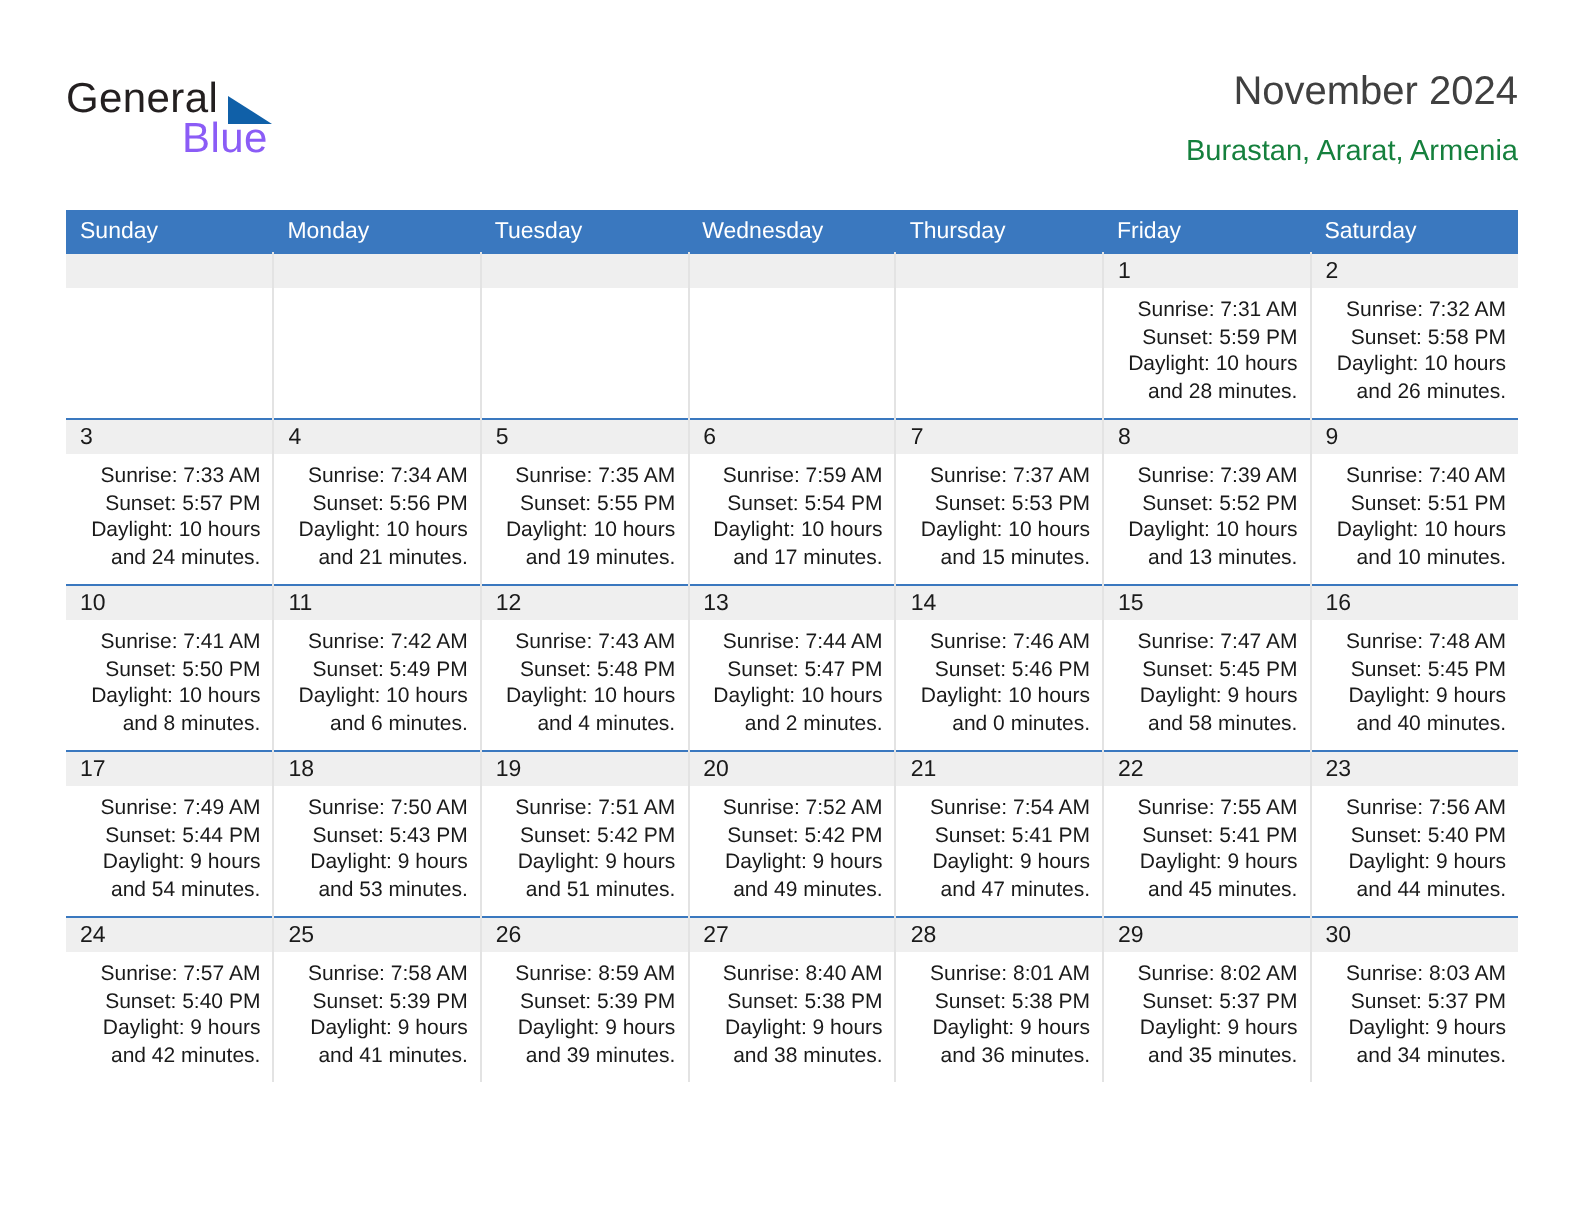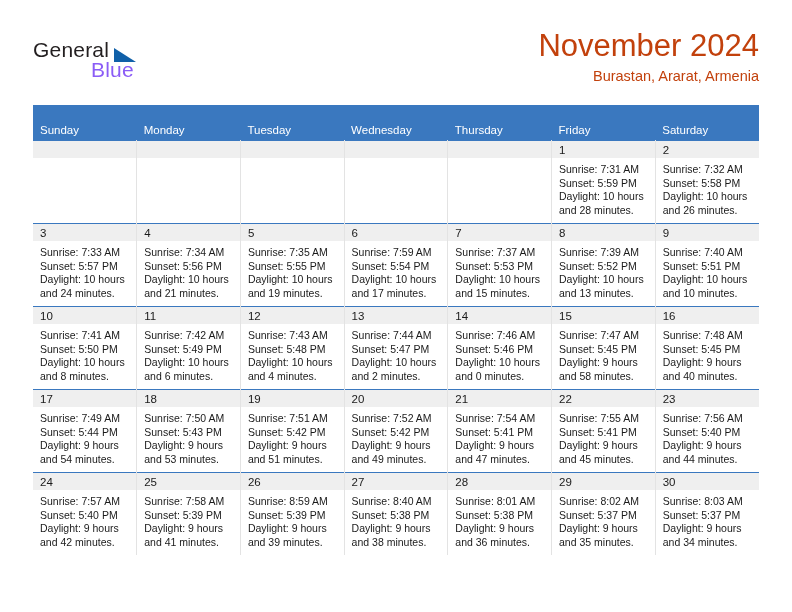--- a/index.html
+++ b/index.html
@@ -61,28 +61,28 @@
     width: 22px;
     height: 15px;
   }
   .title-block {
     position: absolute;
     right: 0;
     top: 0;
     text-align: right;
   }
   .cal-title {
-    font-size: 31px;
-    color: #c2410c;
+    font-size: 20px;
+    color: #404040;
     line-height: 32px;
     white-space: nowrap;
   }
   .cal-subtitle {
     font-size: 14.5px;
-    color: #c2410c;
+    color: #15803d;
     line-height: 20px;
     margin-top: 4px;
     white-space: nowrap;
   }
 
   
   .calendar {
     position: absolute;
     left: 33px;
     top: 105px;
@@ -92,21 +92,21 @@
     border-collapse: collapse;
     table-layout: fixed;
     width: 726px;
   }
   table.cal th {
     background: #3a78bf;
     color: #ffffff;
     font-weight: normal;
     font-size: 11.5px;
     text-align: left;
-    padding: 18px 0 4px 7px;
+    padding: 4px 0 4px 7px;
     height: 13px;
     border: none;
   }
   table.cal td {
     vertical-align: top;
     width: 103.7px;
     height: 82px;
     padding: 0;
     border-top: 1px solid #3a78bf;
     border-right: 1px solid #e3e3e3;
@@ -125,20 +125,21 @@
     box-sizing: border-box;
     font-size: 11.5px;
     line-height: 14px;
     color: #1a1a1a;
   }
   .cell-body {
     padding: 5px 6px 0 7px;
     font-size: 10.5px;
     line-height: 13.6px;
     color: #1a1a1a;
+    text-align: right;
   }
   .cell-body div {
     white-space: nowrap;
   }
   .cell-empty .daynum-bar {
     background: #efefef;
   }
   .cell-empty .cell-body { visibility: hidden; }
 </style>
 </head>

